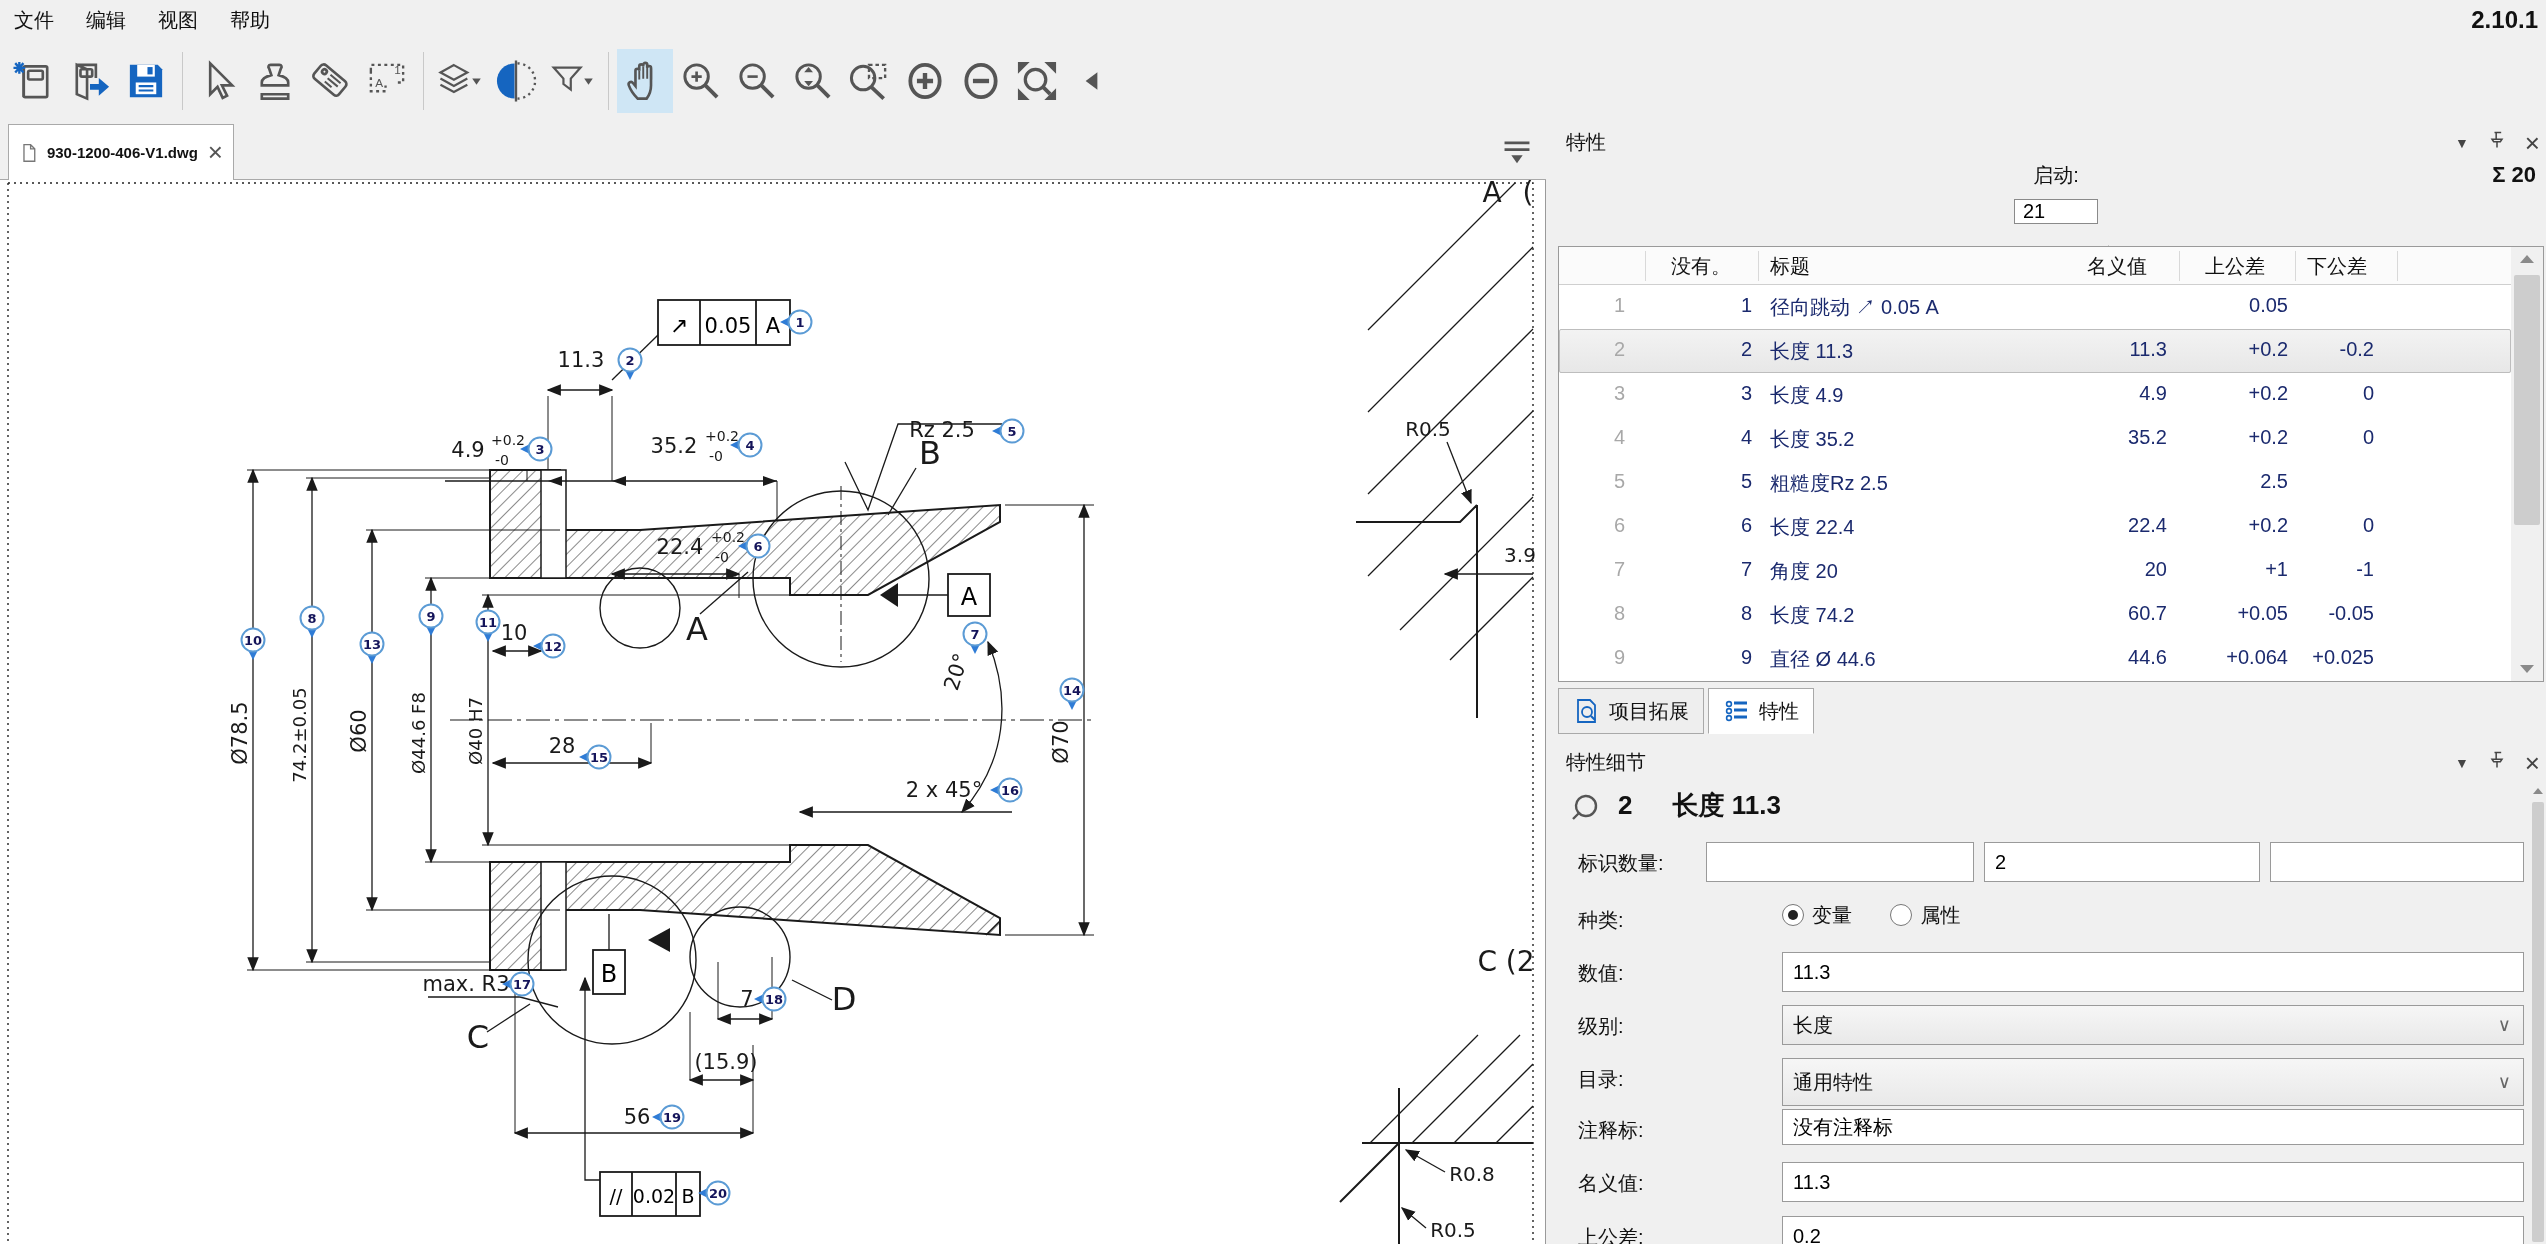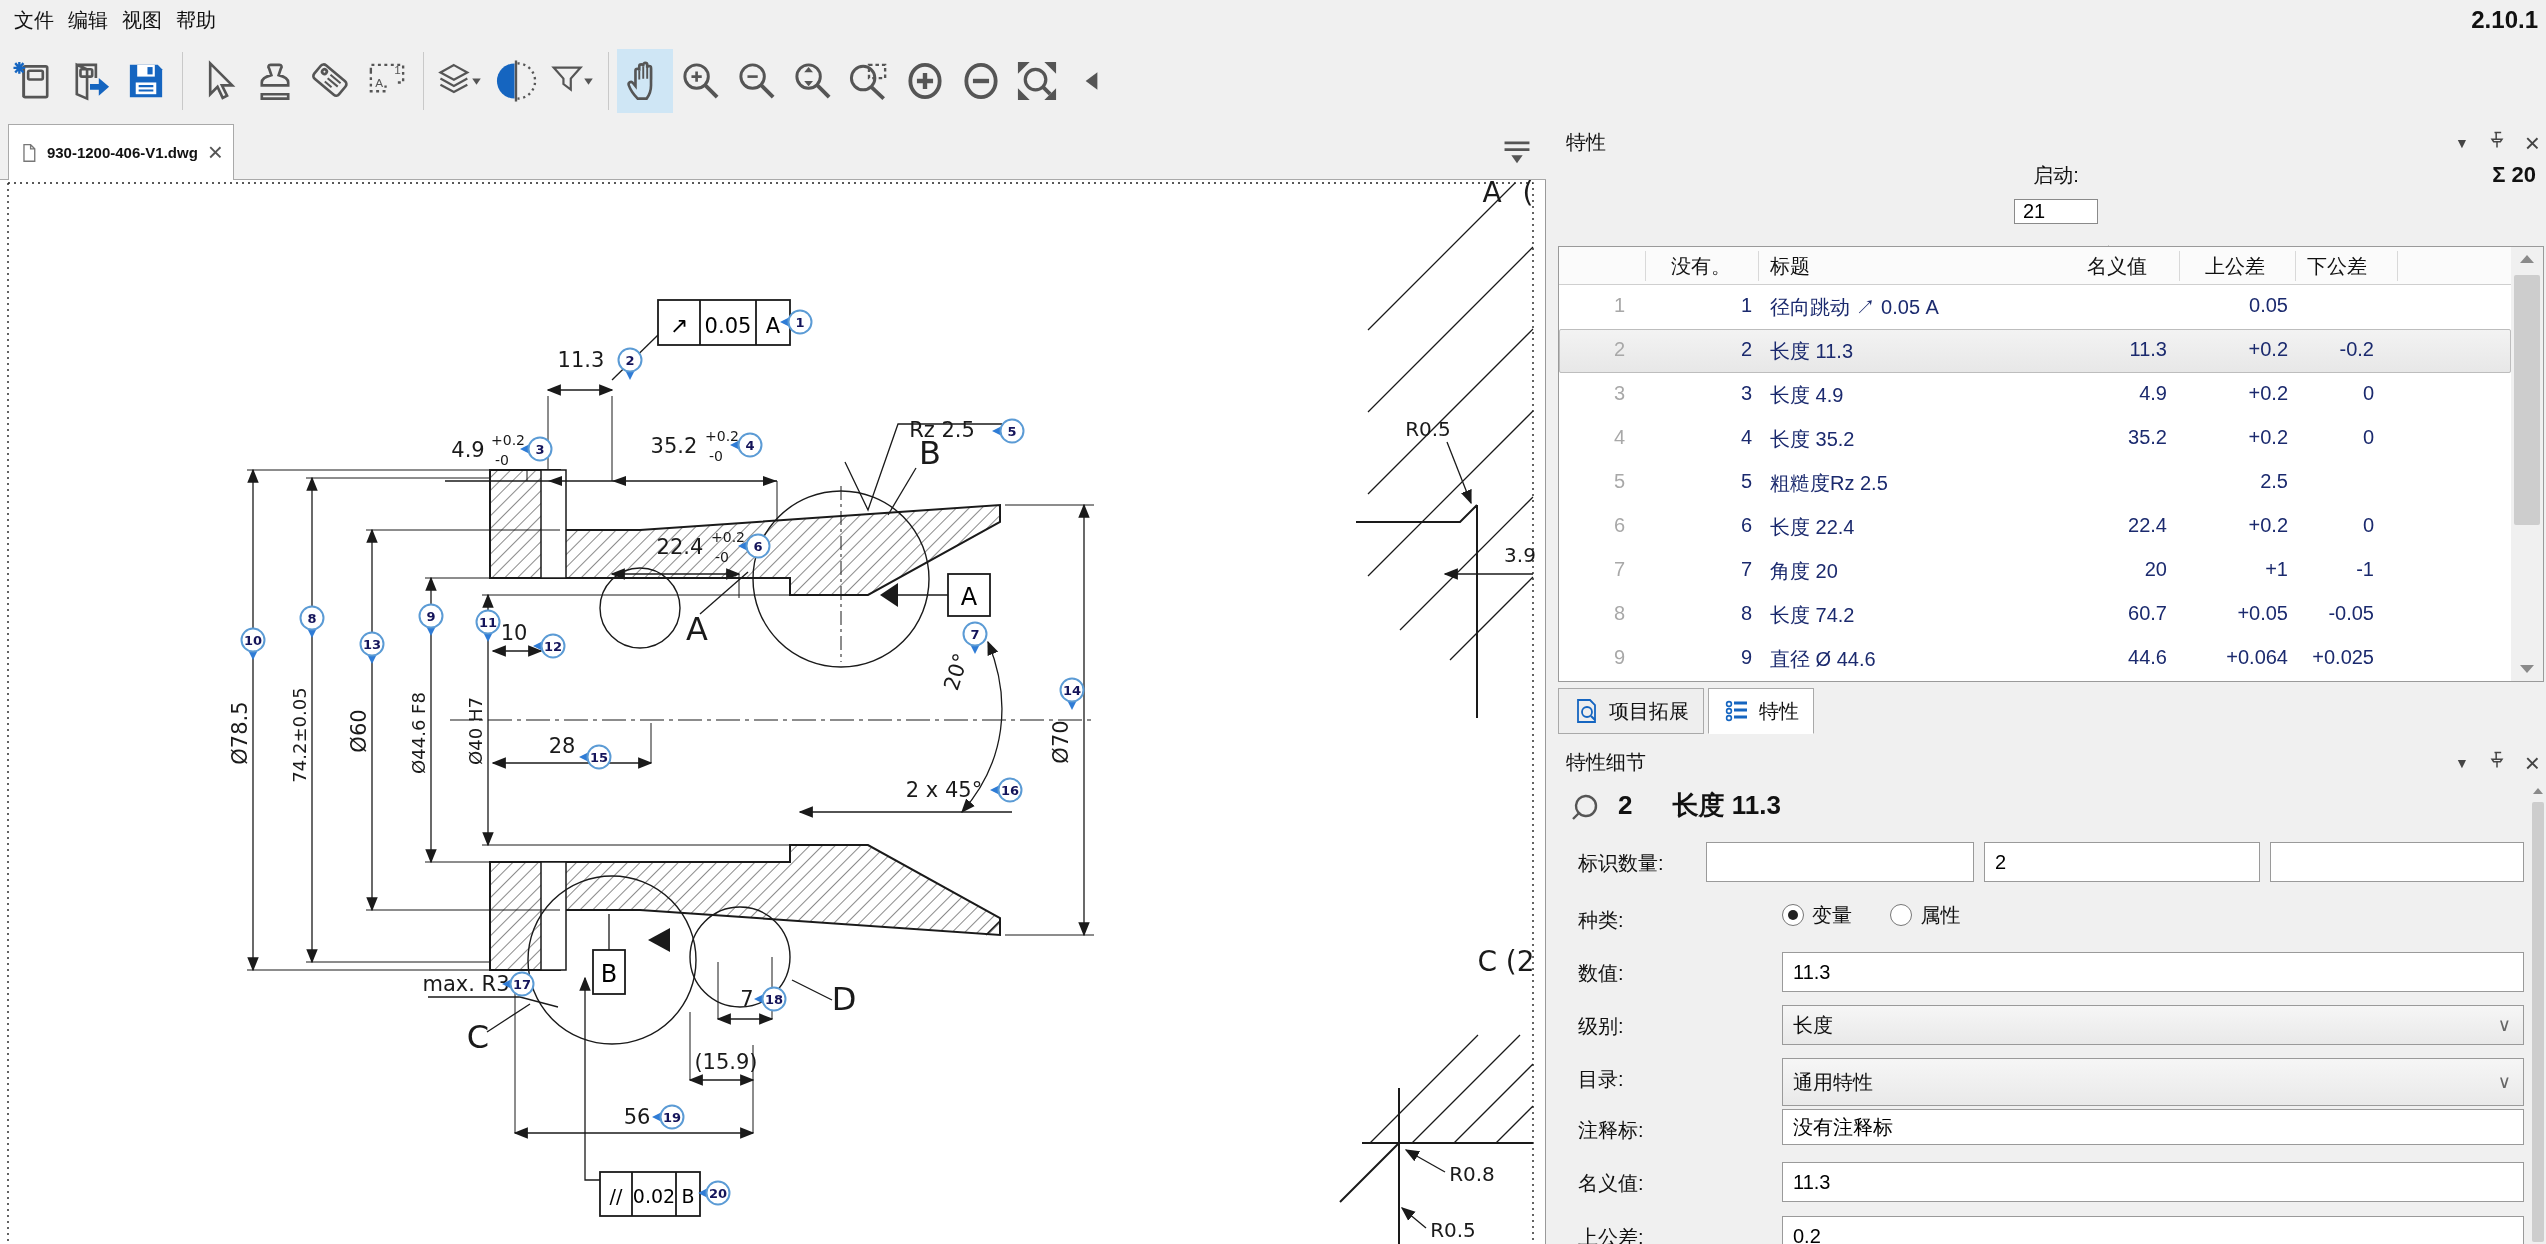--- a/index.html
+++ b/index.html
@@ -1,20 +1,20 @@
 <!DOCTYPE html>
 <html><head>
 <meta charset="utf-8">
 <style>
   * { margin:0; padding:0; box-sizing:border-box; }
   html,body { background:#e8e8e8; }
   #app { position:relative; width:2546px; height:1244px; background:#f0f0f0; overflow:hidden;
          font-family:"Liberation Sans",sans-serif; color:#111; }
   
-  #menubar { position:absolute; left:0; top:0; width:2546px; height:40px; display:flex; align-items:center; gap:14px; padding-left:14px; font-size:20px; }
+  #menubar { position:absolute; left:0; top:0; width:2546px; height:40px; display:flex; align-items:center; gap:32px; padding-left:14px; font-size:20px; }
   .menu-item { cursor:default; }
   #version { position:absolute; right:8px; top:6px; font-size:24px; font-weight:bold; }
   
   #toolbar { position:absolute; left:0; top:40px; width:2546px; height:82px; display:flex; align-items:center; padding-left:6px; }
   .tb-icon { width:56px; height:64px; display:flex; align-items:center; justify-content:center; }
   .tb-icon.active { background:#cfe6f5; }
   .tb-icon svg { width:44px; height:44px; }
   .tb-sep { width:1px; height:58px; background:#c9c9c9; margin:0 8px; }
   
   #tabbar { position:absolute; left:0; top:122px; width:1546px; height:58px; border-bottom:1px solid #a9a9a9; }

